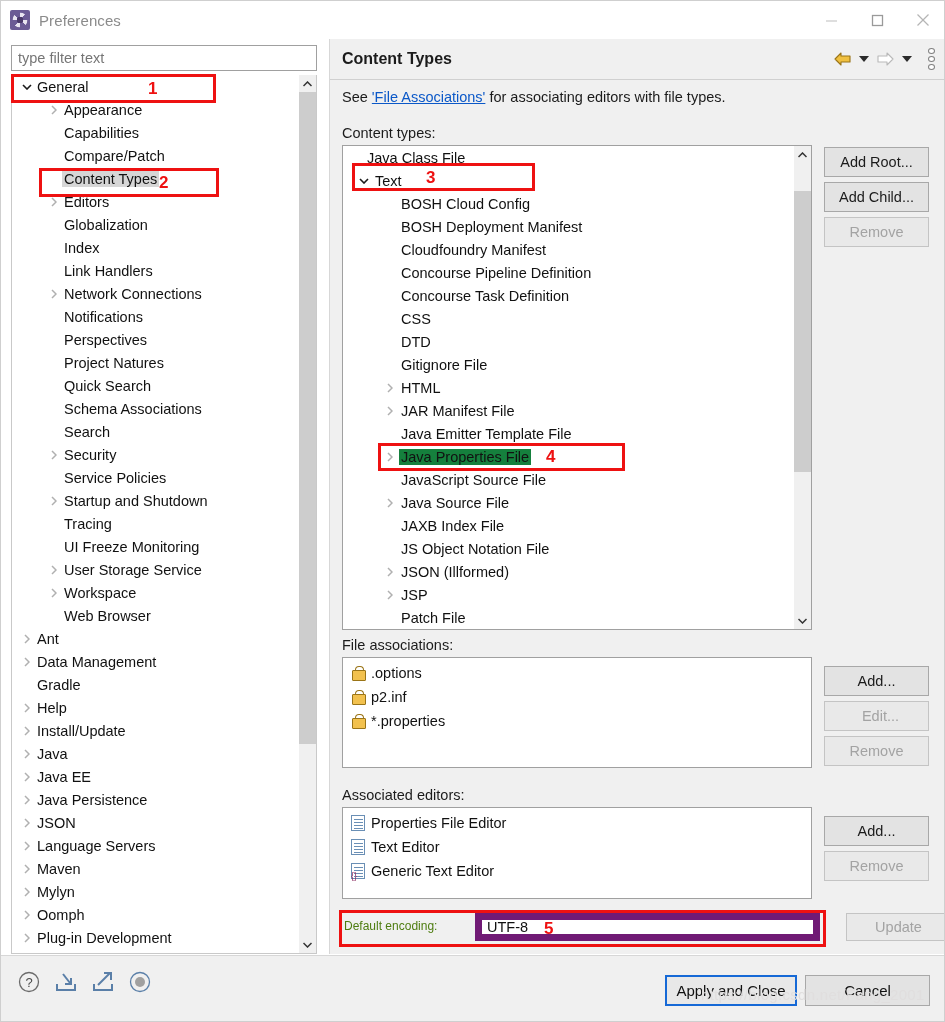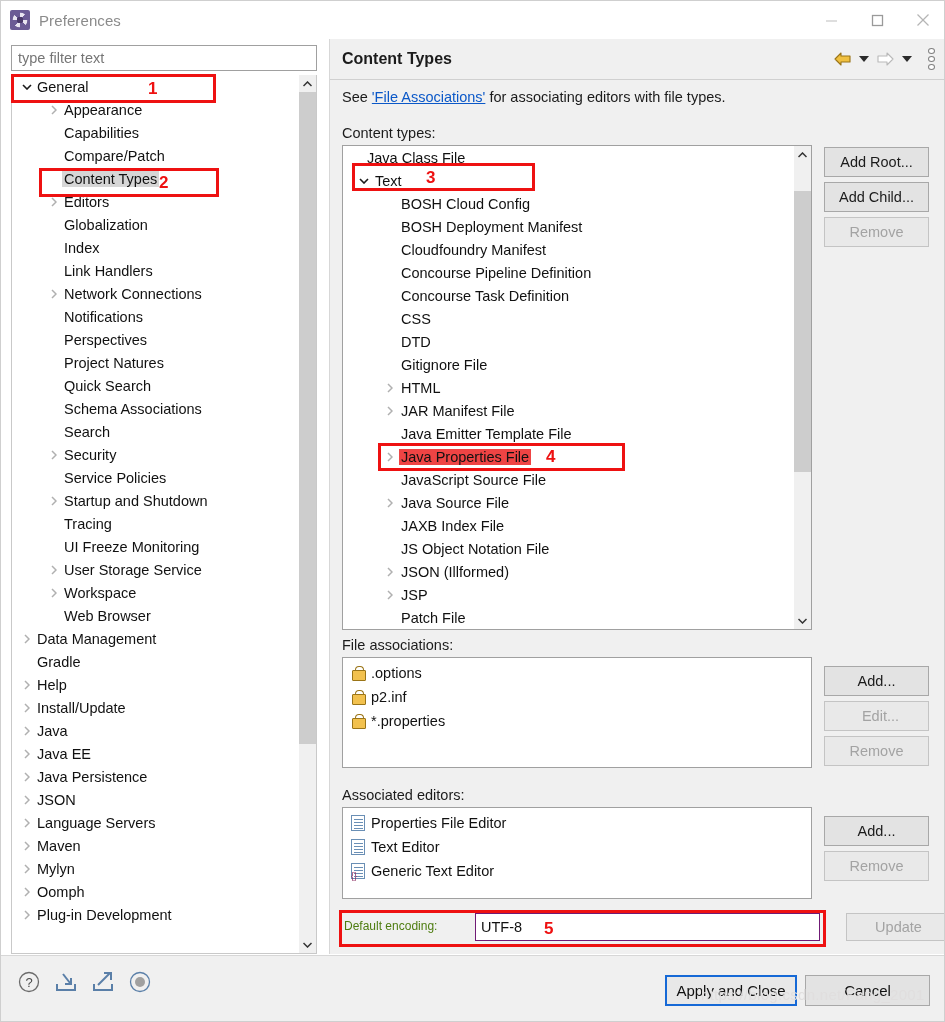--- a/index.html
+++ b/index.html
@@ -201,21 +201,21 @@
   .ct-row .tw {
     width: 18px; flex: none;
     display: flex; align-items: center; justify-content: center;
     color: #b0b0b0;
   }
   .ct-row .tw.open { color: #1a1a1a; }
   .ct-row.d0 { padding-left: 12px; }
   .ct-row.d1 { padding-left: 4px; }
   .ct-row.d2 { padding-left: 38px; }
   .ct-row .txt { padding: 0 2px; }
-  .ct-row .txt.sel { background: #ef4444; }
+  .ct-row .txt.sel { background: #15803d; }
 
   .fa-row, .ed-row {
     height: 24px; display: flex; align-items: center;
     font-size: 14.5px; color: #111111; padding-left: 8px;
   }
   .ico-lock {
     width: 14px; height: 15px; flex: none; margin-right: 6px;
     position: relative;
   }
   .ico-lock .body {
@@ -255,21 +255,21 @@
     display: flex; align-items: center; justify-content: center;
     box-sizing: border-box;
   }
   .btn.disabled { color: #a3a3a3; background: #e9e9e9; border-color: #c4c4c4; }
 
   .enc-label {
     position: absolute; font-size: 12px; color: #4d7c0f;
   }
   .enc-input {
     position: absolute;
-    border: 1px solid #701a75; background: #ffffff;
+    border: 7px solid #701a75; background: #ffffff;
     box-sizing: border-box;
     display: flex; align-items: center;
     font-size: 14.5px; color: #111111;
     padding-left: 5px;
   }
 
   
   .lsb {
     position: absolute; top: 0; right: 0;
     width: 17px; height: 100%;
@@ -477,20 +477,28 @@
           <span class="twisty">
             <svg width="6" height="10" viewBox="0 0 6 10">
               <path d="M1 1 L5 5 L1 9" fill="none" stroke="currentColor" stroke-width="1.5"></path>
             </svg>
           </span>
           <span class="lbl">Workspace</span>
         </div>
         <div class="tree-row lvl2">
           <span class="twisty"></span>
           <span class="lbl">Web Browser</span>
+        </div>
+        <div class="tree-row lvl1">
+          <span class="twisty">
+            <svg width="6" height="10" viewBox="0 0 6 10">
+              <path d="M1 1 L5 5 L1 9" fill="none" stroke="currentColor" stroke-width="1.5"></path>
+            </svg>
+          </span>
+          <span class="lbl">Ant</span>
         </div>
         <div class="tree-row lvl1">
           <span class="twisty">
             <svg width="6" height="10" viewBox="0 0 6 10">
               <path d="M1 1 L5 5 L1 9" fill="none" stroke="currentColor" stroke-width="1.5"></path>
             </svg>
           </span>
           <span class="lbl">Data Management</span>
         </div>
         <div class="tree-row lvl1">

